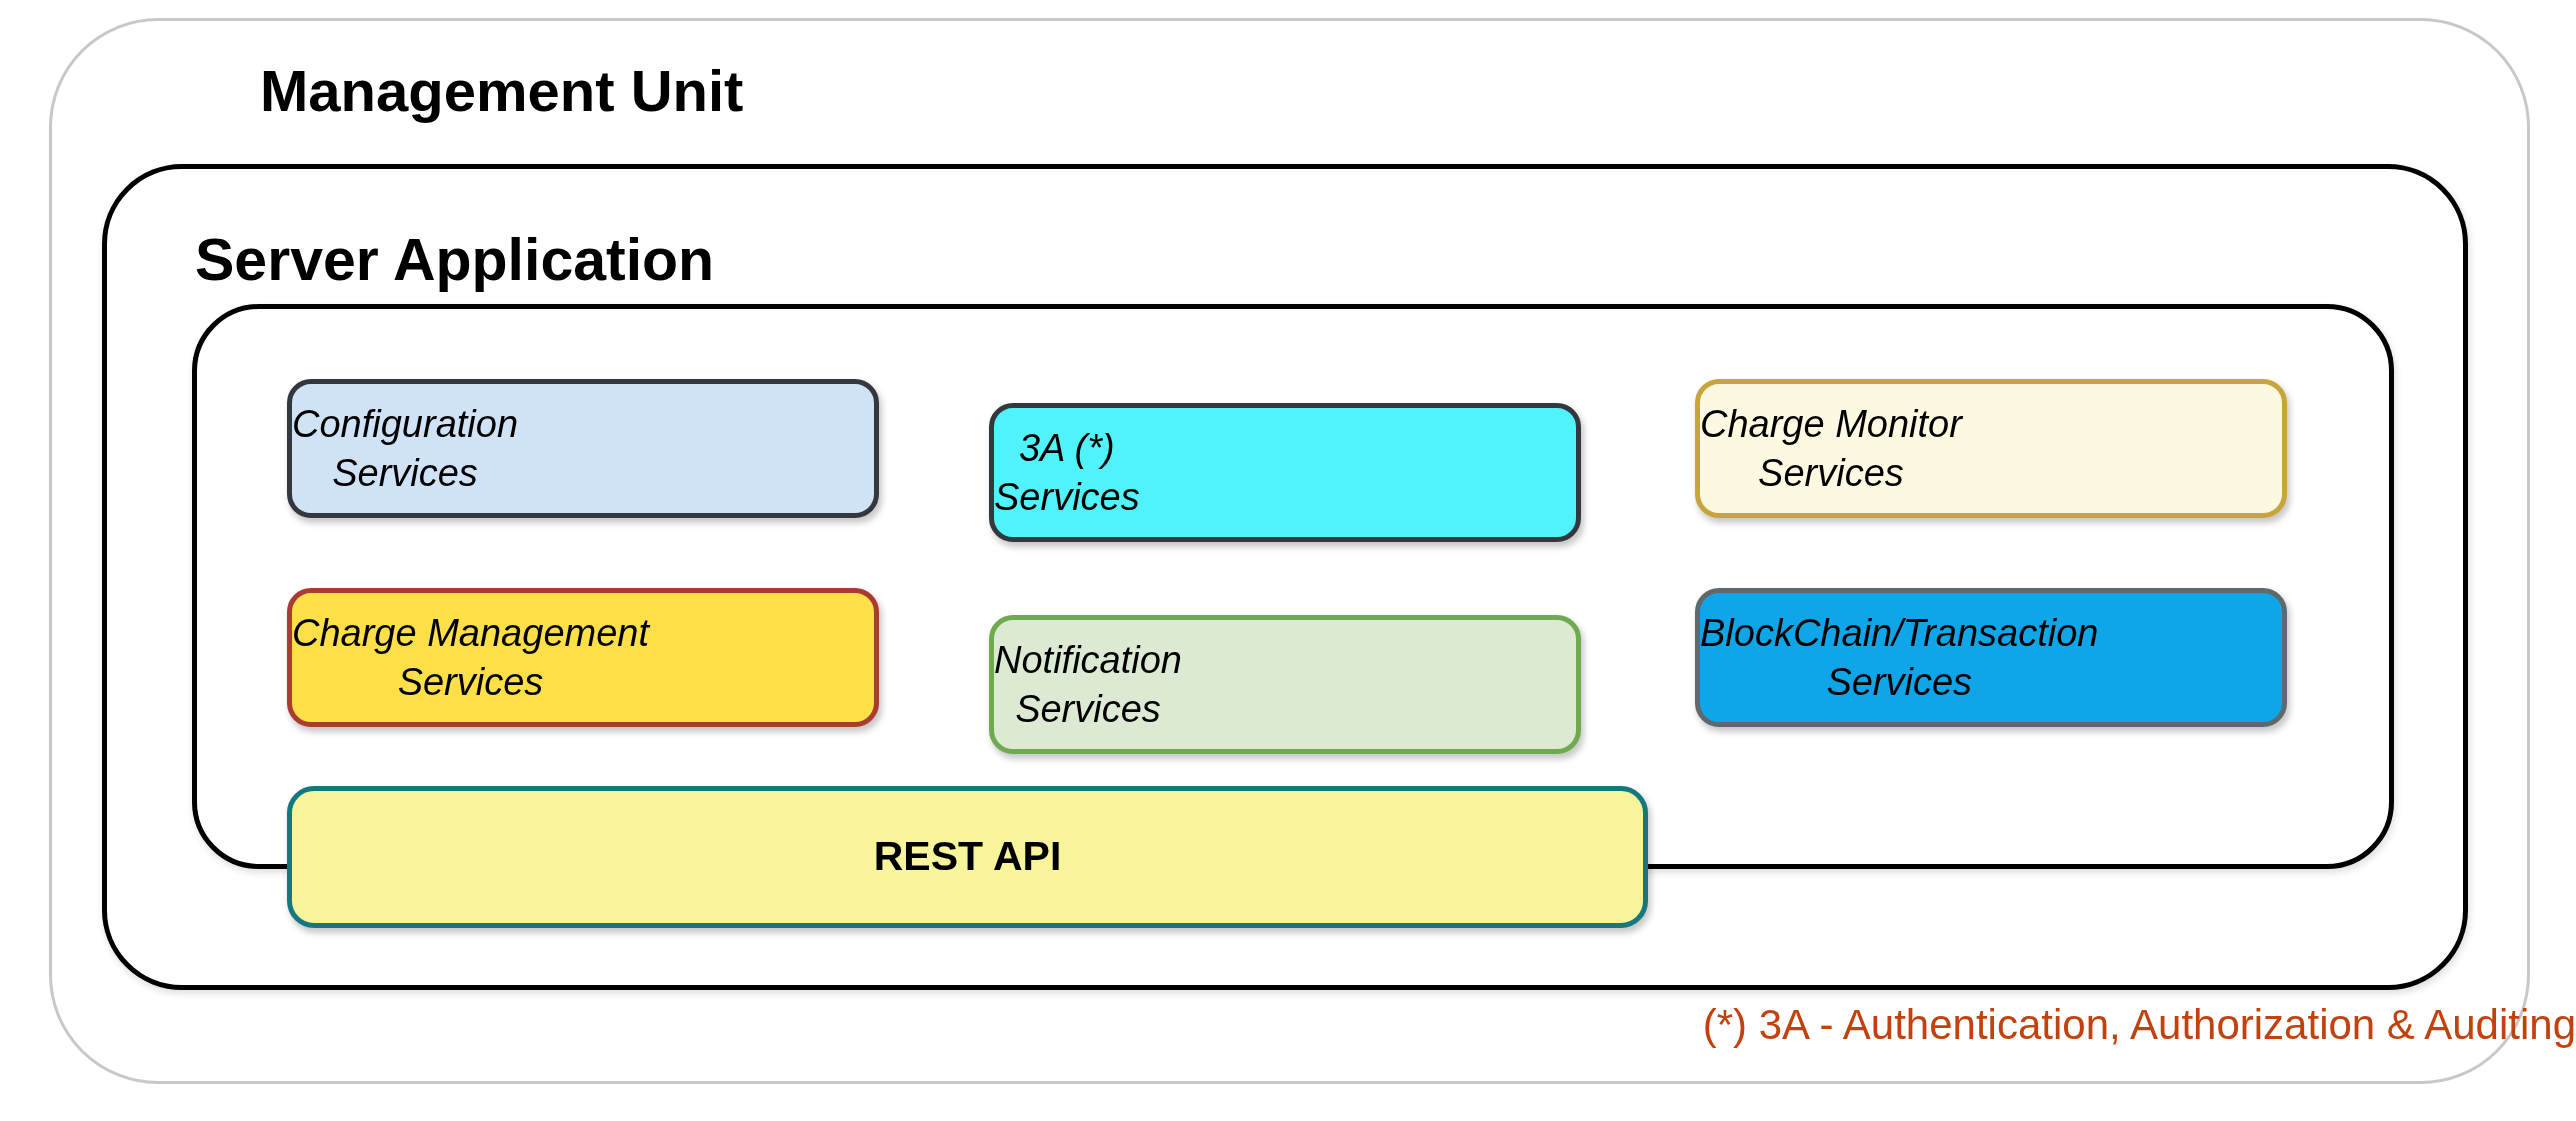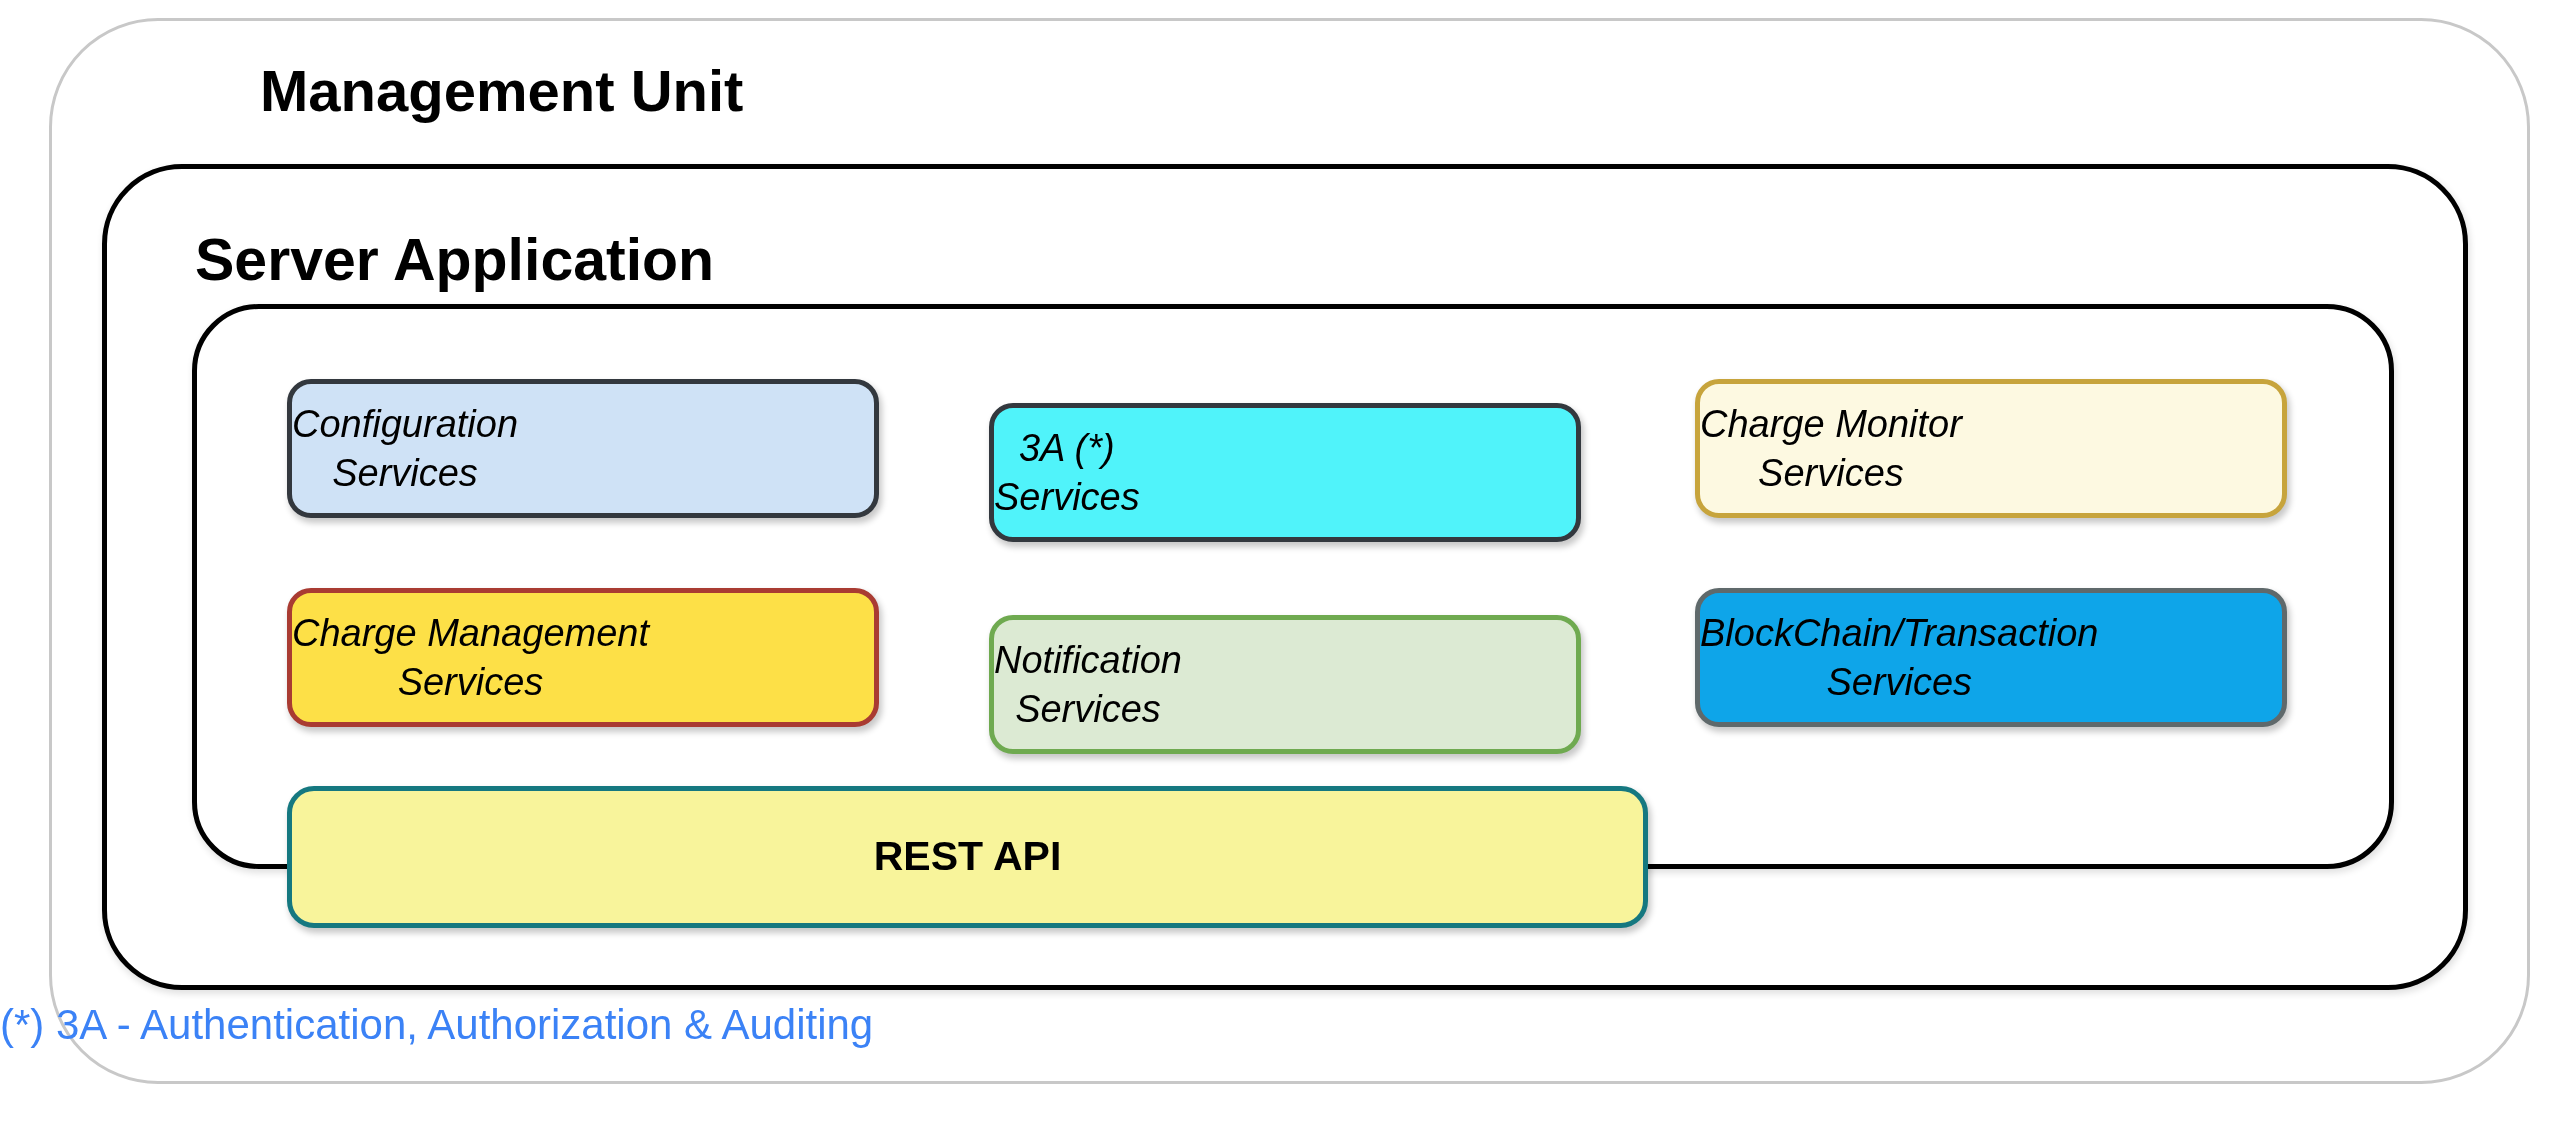--- a/index.html
+++ b/index.html
@@ -108,23 +108,23 @@
     font-size: 41px;
     line-height: 1.25;
     color: #000000;
     white-space: pre-line;
   }
   .footnote {
     position: absolute;
     left: 0;
     top: 1001px;
     width: 2576px;
-    text-align: left;
+    text-align: right;
     font-size: 42px;
-    color: #3b82f6;
+    color: #c2410c;
     z-index: 3;
   }
 </style>
 </head>
 <body>
 
 <div id="stage">
 
   <div class="frame outer-frame"></div>
 

